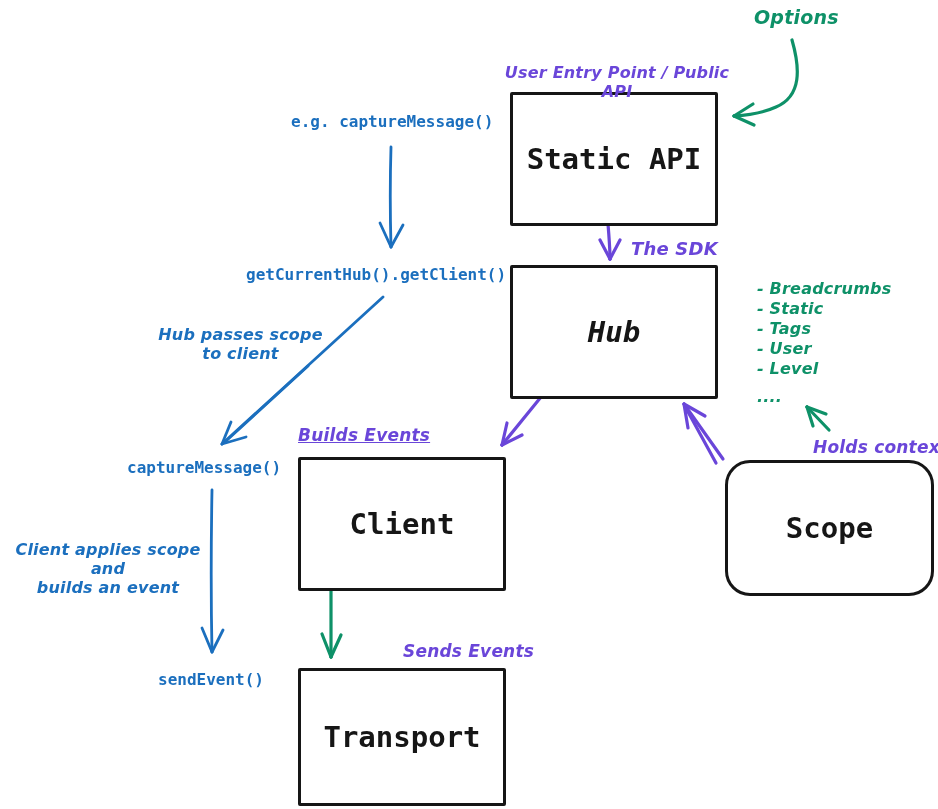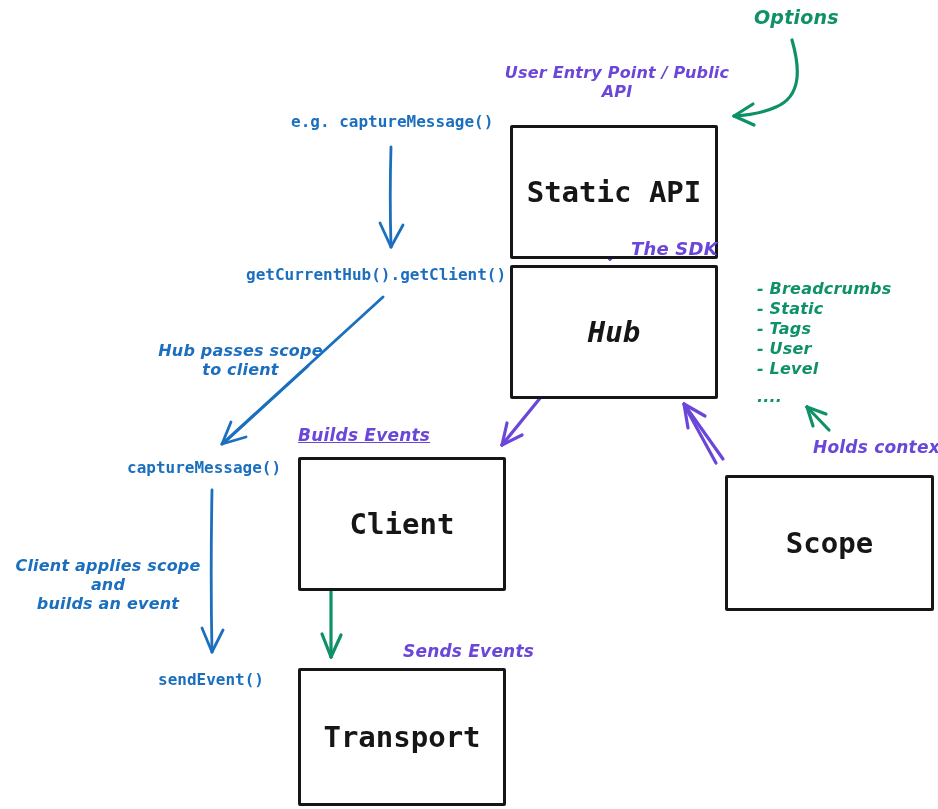--- a/index.html
+++ b/index.html
@@ -59,21 +59,21 @@
     position: absolute;
     font-family: "DejaVu Sans", "Liberation Sans", sans-serif;
     font-style: italic;
     font-weight: 600;
     letter-spacing: 0.2px;
     white-space: nowrap;
     line-height: 1.18;
   }
   .hand.purple { color: var(--purple); font-size: 17px; }
   .hand.green  { color: var(--green);  font-size: 16px; }
-  .hand.blue   { color: var(--blue);   font-size: 16px; margin-top: 16px; }
+  .hand.blue   { color: var(--blue);   font-size: 16px; }
   .hand.center { text-align: center; white-space: normal; }
 
   .context-list { line-height: 20px; }
   .context-list .ctx-item { display: block; }
   .context-list .ctx-item:last-child { margin-top: 8px; }
 </style>
 </head>
 <body>
 
 <div class="canvas">
@@ -130,30 +130,30 @@
       <path d="M807 407 L826 414"></path>
     </g>
 
     <g class="green">
       <path d="M331 590 L331 657"></path>
       <path d="M331 657 L322 634"></path>
       <path d="M331 657 L341 635"></path>
     </g>
   </svg>
 
-  <div class="node" style="left:510px; top:92px;  width:202px; height:128px;margin-top:33px;">
+  <div class="node" style="left:510px; top:92px;  width:202px; height:128px;">
     <span class="node-label">Static API</span>
   </div>
   <div class="node" style="left:510px; top:265px; width:202px; height:128px;font-style:italic;">
     <span class="node-label">Hub</span>
   </div>
   <div class="node" style="left:298px; top:457px; width:202px; height:128px;">
     <span class="node-label">Client</span>
   </div>
-  <div class="node" style="left:725px; top:475px; width:203px; height:130px;">
+  <div class="node" style="left:725px; top:460px; width:203px; height:130px;border-radius:25px;">
     <span class="node-label">Scope</span>
   </div>
   <div class="node" style="left:298px; top:668px; width:202px; height:132px;">
     <span class="node-label">Transport</span>
   </div>
 
   <div class="hand green" style="left:754px; top:6px; font-size:19px;">Options</div>
 
   <div class="hand purple center" style="left:492px; top:64px; width:250px; font-size:16px;">User Entry Point / Public API</div>
 

